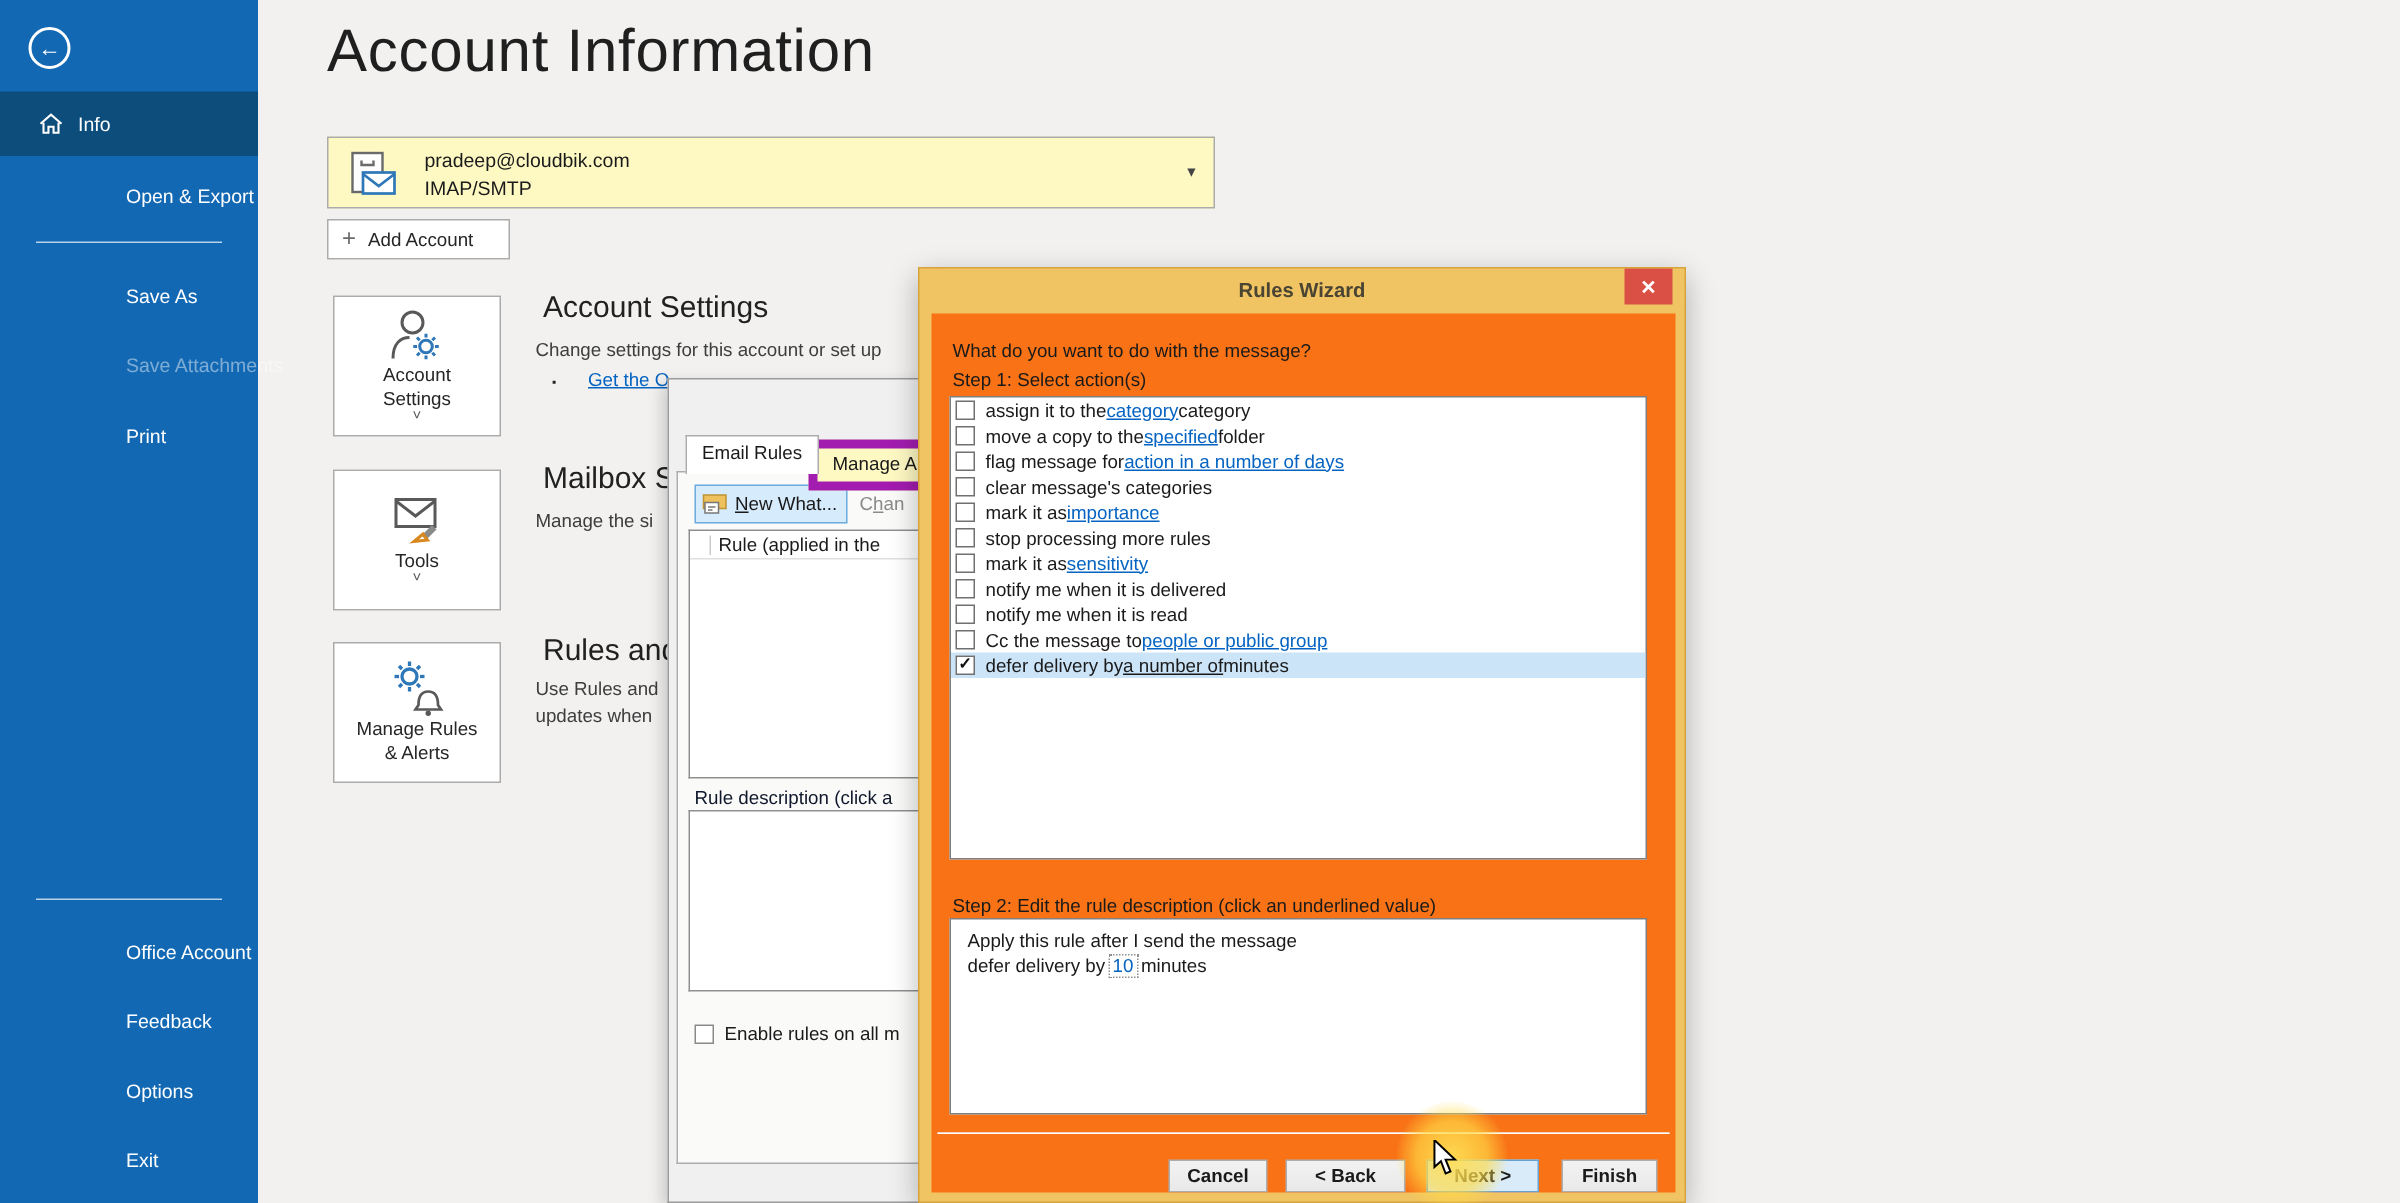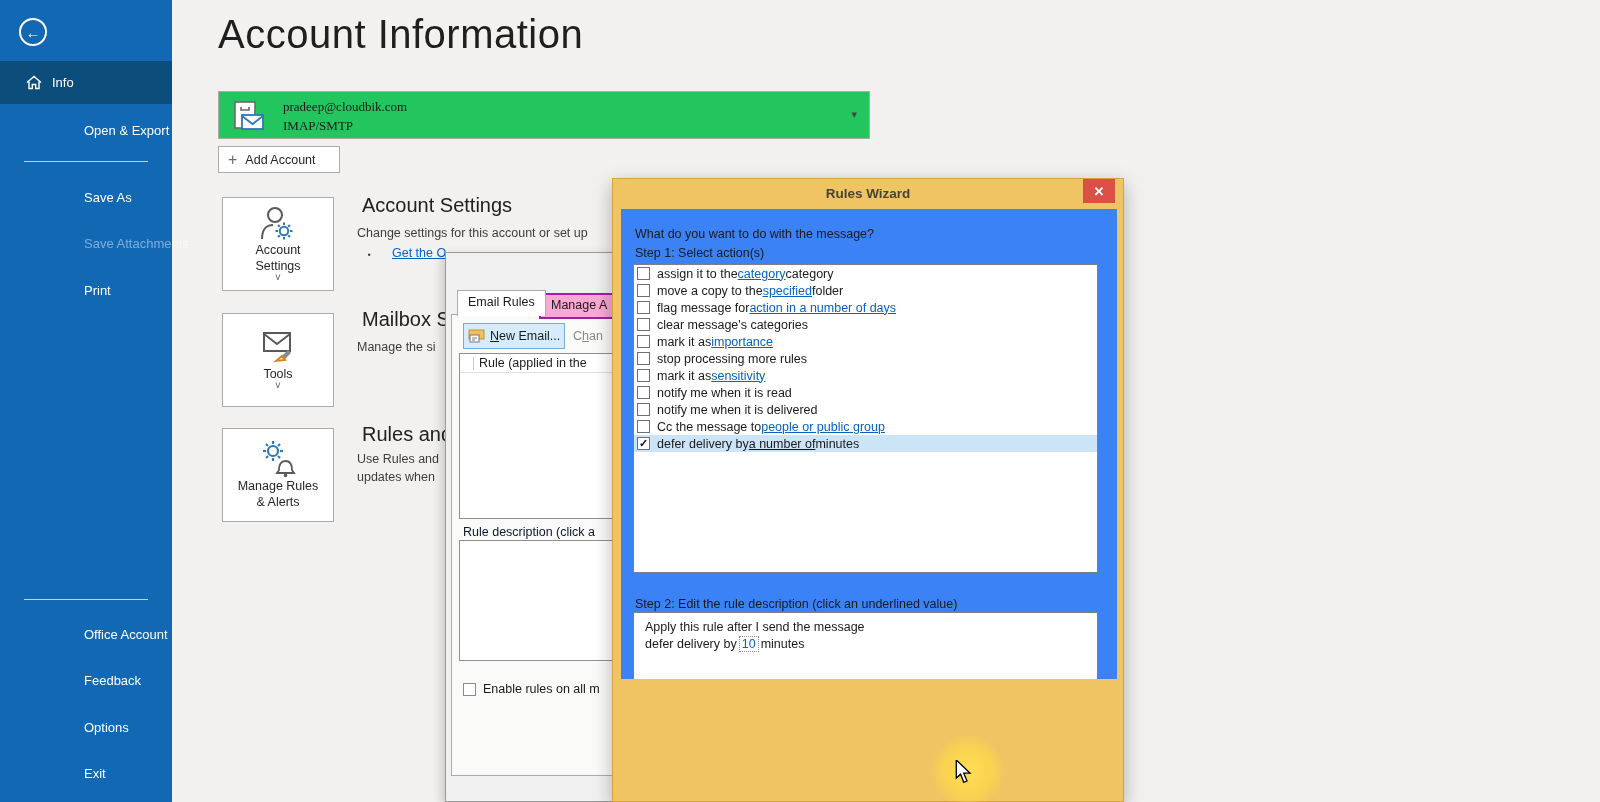--- a/index.html
+++ b/index.html
@@ -14,21 +14,21 @@
   .nav-item { position:absolute; left:0; width:172px; height:20px; line-height:20px; color:#fff; font-size:13px; padding-left:84px; white-space:nowrap; }
   .nav-selected { position:absolute; left:0; top:61px; width:172px; height:43px; background:#0c4d7c; color:#fff;
                   display:flex; align-items:center; font-size:13px; }
   .nav-selected .home-ic { margin-left:26px; margin-right:10px; display:inline-flex; }
   .nav-divider { position:absolute; left:24px; width:124px; height:1px; background:rgba(255,255,255,.7); }
   .dim { opacity:.45; }
 
   
   .main { position:absolute; inset:0; z-index:2; }
   .page-title { position:absolute; left:218px; top:12px; font-size:40px; font-weight:300; color:#1f1f1f; letter-spacing:.5px; }
-  .acct-box { position:absolute; left:218px; top:91px; width:652px; height:48px; background:#22c55e; border:1px solid #ababab;font-family:Liberation Serif, serif; }
+  .acct-box { position:absolute; left:218px; top:91px; width:592px; height:48px; background:#fef9c3; border:1px solid #ababab; }
   .acct-ic { position:absolute; left:12px; top:8px; }
   .acct-email { position:absolute; left:64px; top:7px; font-size:13px; color:#1a1a1a; }
   .acct-proto { position:absolute; left:64px; top:26px; font-size:13px; color:#1a1a1a; }
   .acct-caret { position:absolute; right:12px; top:16px; font-size:11px; color:#444; }
   .add-account { position:absolute; left:218px; top:146px; width:122px; height:27px; background:#fff; border:1px solid #ababab;
                  display:flex; align-items:center; padding-left:9px; color:#262626; }
   .add-account .plus { color:#6b6b6b; font-size:16px; font-weight:300; margin-right:8px; line-height:1; }
 
   .tile { position:absolute; left:222px; width:112px; height:94px; background:#fff; border:1px solid #ababab;
           display:flex; flex-direction:column; align-items:center; justify-content:center; text-align:center;
@@ -39,21 +39,21 @@
   .sec-body { position:absolute; left:357px; font-size:12.5px; color:#3d3d3d; white-space:nowrap; }
   .sec-bullet { position:absolute; left:368px; font-size:8px; color:#222; }
   .blue-link { color:#0563c1; text-decoration:underline; cursor:pointer; }
   .get-link { position:absolute; left:392px; font-size:12.5px; }
 
   
   .rules-dlg { position:absolute; left:445px; top:252px; width:175px; height:550px; background:#f0f0f0;
                border:1px solid #9b9b9b; border-right:none; box-shadow:-3px 4px 10px rgba(0,0,0,.18); z-index:3; }
   .tab { position:absolute; font-size:12.5px; color:#1a1a1a; white-space:nowrap; }
   .tab-active { left:11px; top:37px; background:#fff; border:1px solid #acacac; border-bottom:none; padding:4px 10px 7px 10px; z-index:2; }
-  .tab-idle { left:93px; top:40px; background:#f9a8d4; border:2px solid #a21caf; padding:3px 10px 5px 10px; z-index:1; width:90px; overflow:hidden; }
+  .tab-idle { left:93px; top:40px; background:#fef9c3; border:6px solid #a21caf; padding:3px 10px 5px 10px; z-index:1; width:90px; overflow:hidden; }
   .tabpage { position:absolute; left:5px; top:61px; width:168px; height:462px; background:#fafaf9; border:1px solid #acacac; border-right:none; }
   .newrule-btn { position:absolute; left:17px; top:70px; width:102px; height:26px; background:#d6ebfb; border:1px solid #70acdc;
                  display:flex; align-items:center; padding-left:4px; color:#1a1a1a; white-space:nowrap; }
   .newrule-btn svg { margin-right:5px; flex:none; }
   .accel { text-decoration:underline; }
   .changerule { position:absolute; left:127px; top:76px; color:#8a8a8a; white-space:nowrap; }
   .rlist { position:absolute; left:13px; top:100px; width:164px; height:166px; background:#fff; border:1px solid #8f8f8f; border-right:none; }
   .rlist-head { position:absolute; left:0; top:0; width:100%; height:19px; border-bottom:1px solid #e0e0e0; background:#fff; }
   .rlist-tick { position:absolute; left:13px; top:3px; width:1px; height:13px; background:#c9c9c9; }
   .rlist-title { position:absolute; left:19px; top:2px; color:#1a1a1a; white-space:nowrap; }
@@ -63,21 +63,21 @@
   .cb { width:13px; height:13px; background:#fff; border:1px solid #8a8a8a; flex:none; margin-right:7px;
         display:flex; align-items:center; justify-content:center; font-size:11px; font-weight:bold; color:#111; line-height:1; }
 
   
   .wizard { position:absolute; left:612px; top:178px; width:512px; height:624px; background:#f0c463;
             border:1px solid #d7a33c; box-shadow:0 6px 18px rgba(0,0,0,.28); z-index:4; }
   .wiz-title { position:absolute; left:0; top:0; width:100%; height:30px; line-height:29px; text-align:center;
                font-size:13.5px; font-weight:bold; color:#4a4433; }
   .wiz-close { position:absolute; right:8px; top:0; width:32px; height:24px; background:#db5044; color:#fff;
                display:flex; align-items:center; justify-content:center; font-size:13px; font-weight:bold; cursor:pointer; }
-  .wiz-content { position:absolute; left:8px; top:30px; width:496px; height:470px; background:#3b82f6; overflow:hidden; }
+  .wiz-content { position:absolute; left:8px; top:30px; width:496px; height:586px; background:#f97316; overflow:hidden; }
   .wiz-q  { position:absolute; left:14px; top:18px; color:#1a1a1a; }
   .wiz-s1 { position:absolute; left:14px; top:37px; color:#1a1a1a; }
   .action-list { position:absolute; left:12px; top:55px; width:465px; height:309px; background:#fff; border:1px solid #7f7f7f; overflow:hidden; }
   .action-row { display:flex; align-items:center; height:17px; padding-left:3px; white-space:nowrap; color:#1a1a1a; }
   .action-row .cb { width:13px; height:13px; margin-right:7px; border-color:#707070; }
   .action-row.selected { background:#cbe4f8; }
   .action-link { color:#0563c1; text-decoration:underline; }
   .action-link.dark { color:#1a1a1a; }
   .wiz-s2 { position:absolute; left:14px; top:388px; color:#1a1a1a; }
   .wiz-desc { position:absolute; left:12px; top:403px; width:465px; height:131px; background:#fff; border:1px solid #7f7f7f;
@@ -228,21 +228,21 @@
     <div class="tab tab-idle">Manage A</div>
     <div class="tabpage"></div>
 
     <div class="newrule-btn">
       <svg width="17" height="14" viewBox="0 0 17 14">
         <rect x="1" y="1" width="15" height="9" fill="#eec15d" stroke="#bf9433" stroke-width="1"></rect>
         <rect x="2" y="6" width="9" height="7" fill="#fff" stroke="#777" stroke-width="1"></rect>
         <line x1="4" y1="9" x2="9" y2="9" stroke="#777"></line>
           <line x1="4" y1="11" x2="7" y2="11" stroke="#777"></line>
       </svg>
-      <span><span class="accel">N</span><span>ew Email...</span></span>
+      <span><span class="accel">N</span><span>ew What...</span></span>
     </div>
     <div class="changerule"><span>C</span><span class="accel">h</span><span>an</span></div>
 
     <div class="rlist">
       <div class="rlist-head">
         <span class="rlist-tick"></span>
         <span class="rlist-title">Rule (applied in the </span>
       </div>
     </div>
 
@@ -296,25 +296,25 @@
             <span class="cb"></span>
             <span>stop processing more rules</span>
           </div>
           <div class="action-row">
             <span class="cb"></span>
             <span>mark it as </span>
             <span class="action-link">sensitivity</span>
           </div>
           <div class="action-row">
             <span class="cb"></span>
+            <span>notify me when it is delivered</span>
+          </div>
+          <div class="action-row">
+            <span class="cb"></span>
             <span>notify me when it is read</span>
-          </div>
-          <div class="action-row">
-            <span class="cb"></span>
-            <span>notify me when it is delivered</span>
           </div>
           <div class="action-row">
             <span class="cb"></span>
             <span>Cc the message to </span>
             <span class="action-link">people or public group</span>
           </div>
           <div class="action-row selected">
             <span class="cb">✓</span>
             <span>defer delivery by </span>
             <span class="action-link dark">a number of</span>

